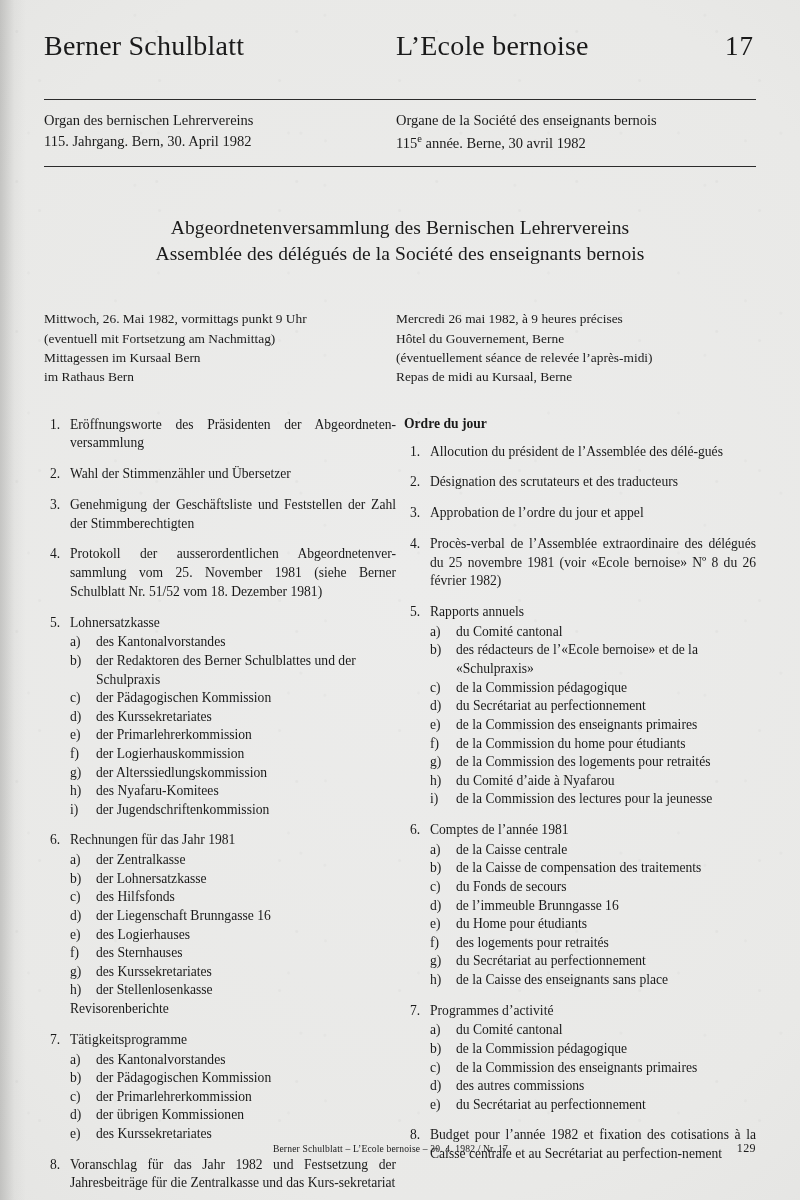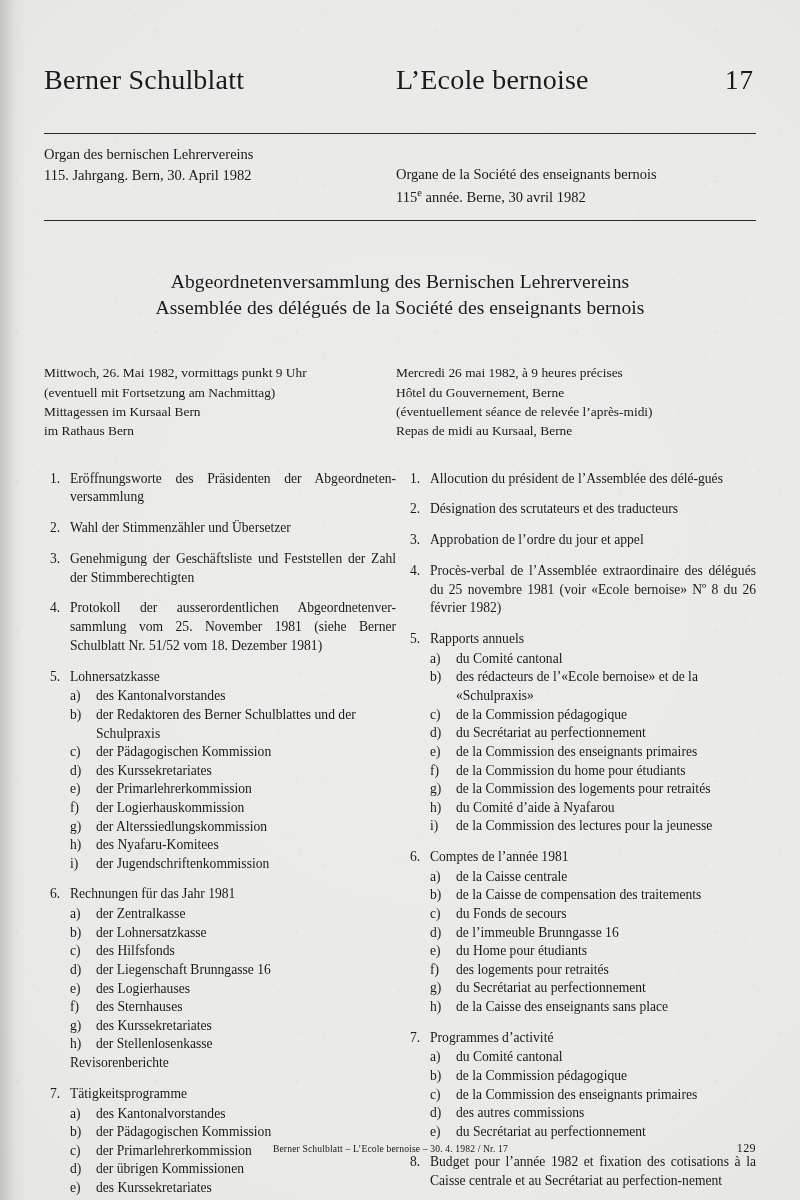--- a/index.html
+++ b/index.html
@@ -51,21 +51,21 @@
     z-index: 2;
     padding: 0 44px;
     box-sizing: border-box;
     height: 100%;
   }
 
   
   .masthead {
     display: flex;
     align-items: baseline;
-    padding-top: 64px;
+    padding-top: 30px;
     height: 52px;
   }
   .mast-de {
     font-size: 28px;
     letter-spacing: .2px;
     width: 352px;
     white-space: nowrap;
   }
   .mast-fr {
     font-size: 28px;
@@ -91,21 +91,21 @@
   .rule.bottom { margin-top: 12px; }
 
   
   .organ {
     display: flex;
     padding-top: 10px;
     font-size: 14.5px;
     line-height: 1.45;
   }
   .organ .col-de { width: 352px; }
-  .organ .col-fr { flex: 1; margin-top: 20px; }
+  .organ .col-fr { flex: 1; }
   .organ .ln { white-space: nowrap; }
   .sup { font-size: .72em; vertical-align: super; }
 
   
   .title-block {
     text-align: center;
     margin-top: 48px;
     line-height: 1.35;
   }
   .title-de, .title-fr {
@@ -316,20 +316,21 @@
                 <li><span class="lt">e)</span><span>des Kurssekretariates</span></li>
               </ol>
             </li>
             <li>
               <span class="num">8.</span>
               <span class="txt just">Voranschlag für das Jahr 1982 und Festsetzung der Jahresbeiträge für die Zentralkasse und das Kurs-sekretariat</span>
             </li>
           </ol>
       </div>
       <div class="col col-fr">
+        <div class="agenda-head">Ordre du jour</div>
         <ol class="items">
             <li>
               <span class="num">1.</span>
               <span class="txt just">Allocution du président de l’Assemblée des délé-gués</span>
             </li>
             <li>
               <span class="num">2.</span>
               <span class="txt just">Désignation des scrutateurs et des traducteurs</span>
             </li>
             <li>

